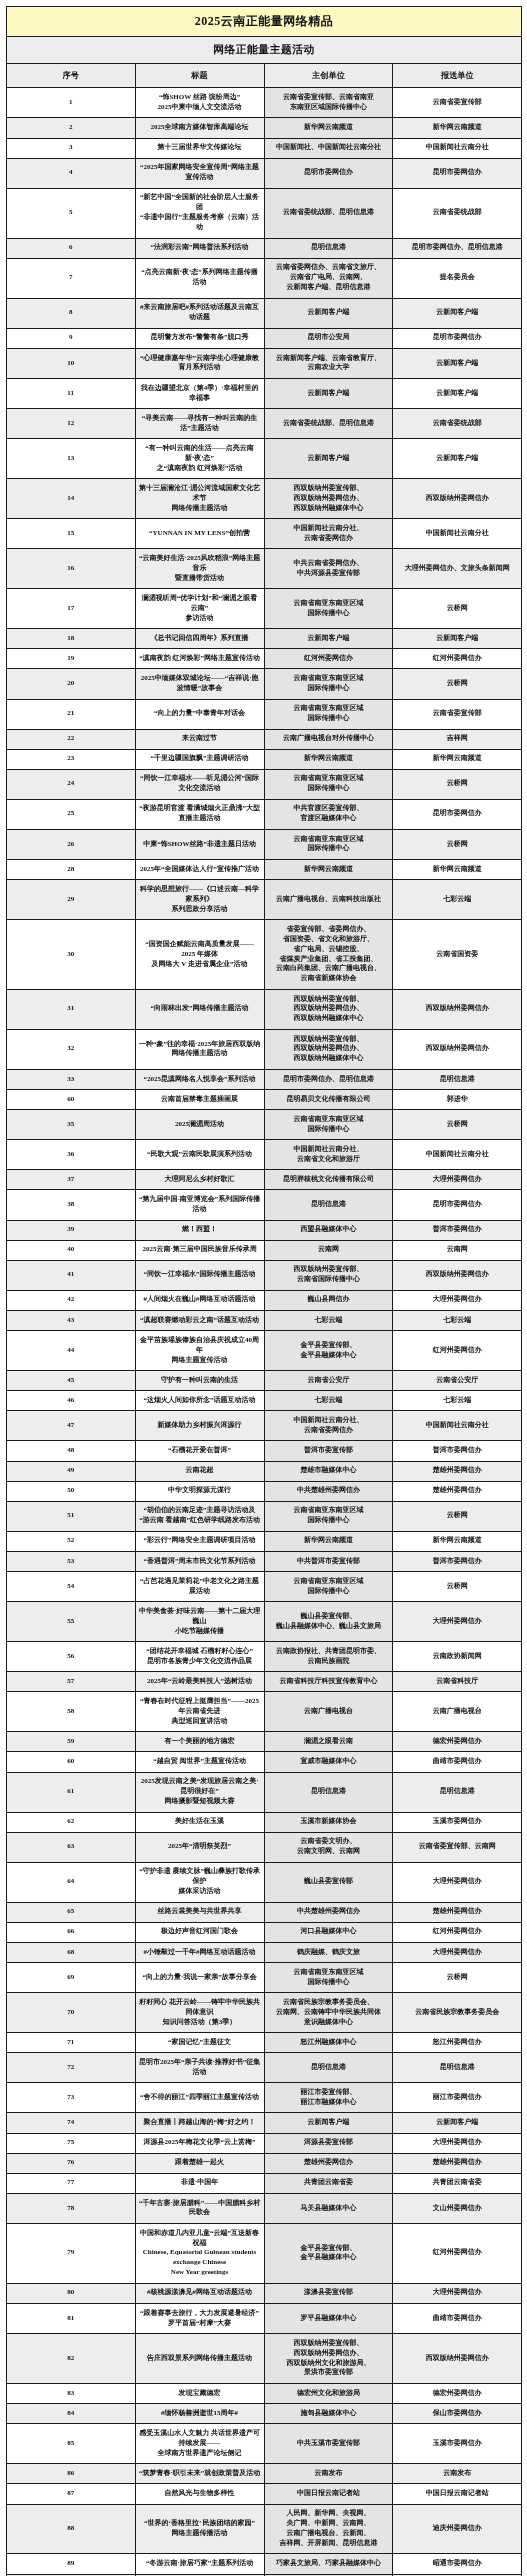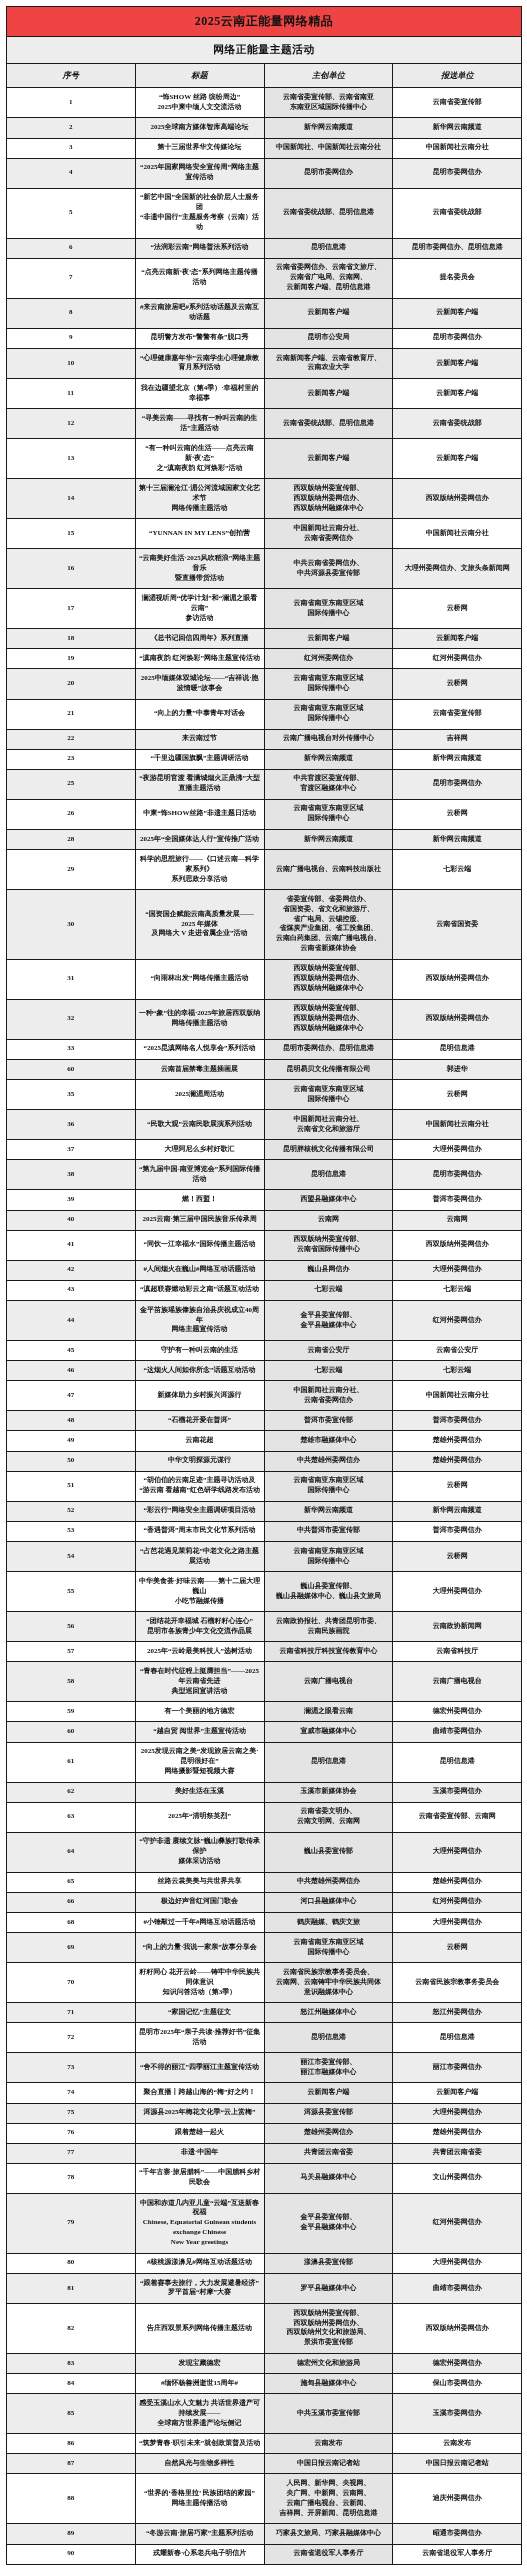--- a/index.html
+++ b/index.html
@@ -1,23 +1,23 @@
 <!DOCTYPE html>
 <html style="font-size:8.2px"><head>
 <meta charset="utf-8">
 <style>
   html,body{margin:0;padding:0;background:#ffffff;}
   body{font-family:"Liberation Serif","DejaVu Serif",serif;color:#111;}
   .page{width:528px;min-height:2876px;box-sizing:border-box;padding:6.2px 5.7px;background:#ffffff;}
   table.doc{width:100%;border-collapse:collapse;border:1.3px solid #1a1a1a;table-layout:fixed;}
   .doc th,.doc td{border:0.8px solid #1a1a1a;text-align:center;vertical-align:middle;
       font-weight:bold;box-sizing:border-box;word-break:break-word;}
-  .title-cell{font-size:12px;padding:5.7px 3.1px;background:#ef4444;letter-spacing:0.5px;}
+  .title-cell{font-size:12px;padding:5.7px 3.1px;background:#fef9c3;letter-spacing:0.5px;}
   .subtitle-cell{font-size:10.8px;padding:6.2px 3.1px;background:#ededed;letter-spacing:0.5px;}
-  .head-cell{font-size:8.2px;padding:6.2px 2.1px;background:#ececec;font-style:italic;}
+  .head-cell{font-size:8.2px;padding:6.2px 2.1px;background:#ececec;}
   .doc td{font-size:7px;line-height:1.42;padding:4.6px 3.1px;white-space:pre-line;}
   .col-no{width:8.6%;}
   .col-title{width:41.3%;}
   .col-creator{width:26.0%;}
   .col-submitter{width:24.1%;}
   td.col-creator{background:#e4e4e4;}
   tbody tr:nth-child(even) td.col-no,
   tbody tr:nth-child(even) td.col-title,
   tbody tr:nth-child(even) td.col-submitter{background:#ededed;}
   tbody tr:nth-child(odd) td.col-no,
@@ -193,20 +193,27 @@
           <td class="col-creator">云南广播电视台对外传播中心</td>
           <td class="col-submitter">吉祥网</td>
         </tr>
         <tr>
           <td class="col-no">23</td>
           <td class="col-title">“千里边疆国旗飘”主题调研活动</td>
           <td class="col-creator">新华网云南频道</td>
           <td class="col-submitter">新华网云南频道</td>
         </tr>
         <tr>
+          <td class="col-no">24</td>
+          <td class="col-title">“同饮一江幸福水——听见湄公河”国际文化交流活动</td>
+          <td class="col-creator">云南省南亚东南亚区域
+国际传播中心</td>
+          <td class="col-submitter">云桥网</td>
+        </tr>
+        <tr>
           <td class="col-no">25</td>
           <td class="col-title">“夜游昆明官渡 看满城烟火正鼎沸”大型直播主题活动</td>
           <td class="col-creator">中共官渡区委宣传部、
 官渡区融媒体中心</td>
           <td class="col-submitter">昆明市委网信办</td>
         </tr>
         <tr>
           <td class="col-no">26</td>
           <td class="col-title">中柬“饰SHOW丝路”非遗主题日活动</td>
           <td class="col-creator">云南省南亚东南亚区域

